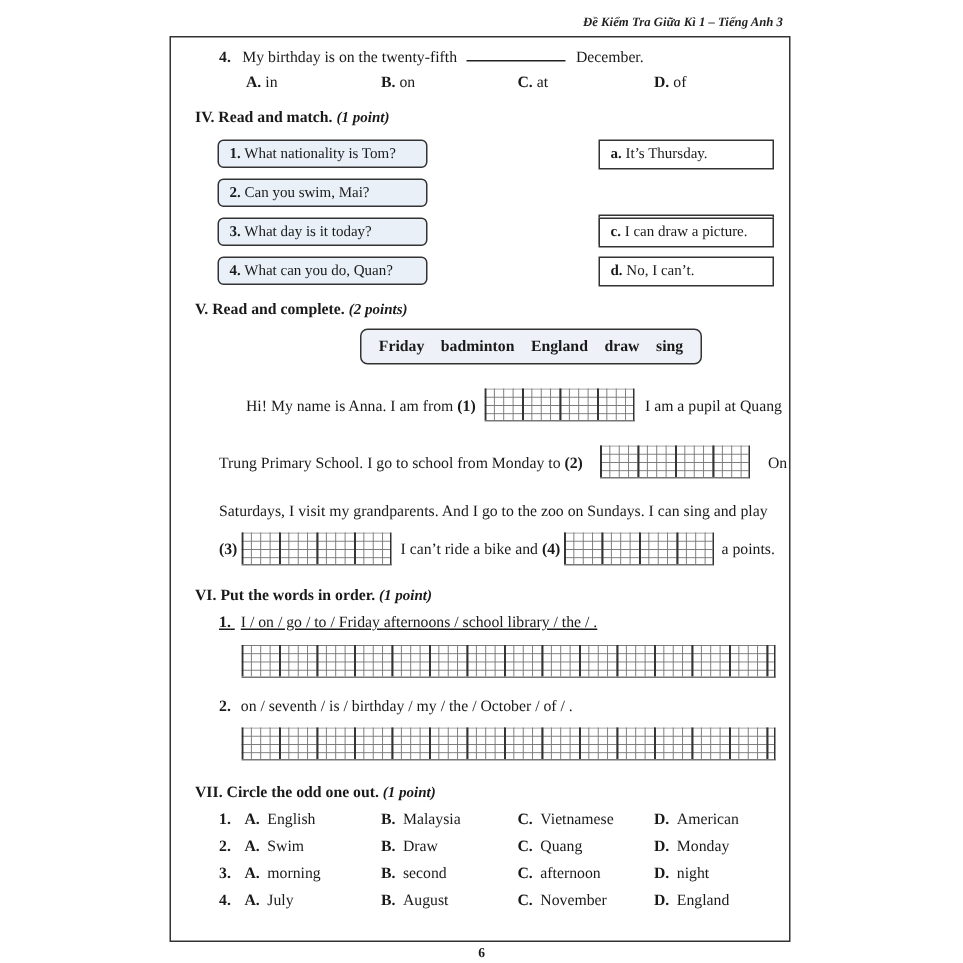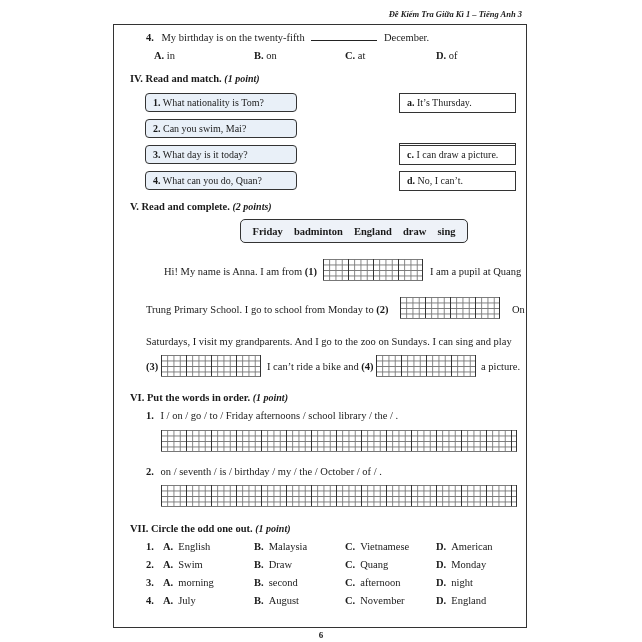--- a/index.html
+++ b/index.html
@@ -6,21 +6,21 @@
   body { width:642px; height:642px; background:#ffffff; position:relative; overflow:hidden;
          font-family:"Liberation Serif", "DejaVu Serif", serif; color:#1a1a1a; }
   .running-head { position:absolute; top:9px; right:120px; font-size:8.5px; font-style:italic; font-weight:bold; color:#222; }
   .frame { position:absolute; left:113px; top:24px; width:414px; height:604px; border:1px solid #333; box-sizing:border-box; }
   .page-num { position:absolute; top:630px; left:0; width:642px; text-align:center; font-size:9px; font-weight:bold; }
   .abs { position:absolute; white-space:nowrap; font-size:10.5px; }
   b.n { font-weight:bold; }
   .sec { font-weight:bold; font-size:10.5px; }
   .sec i { font-weight:bold; font-size:10px; }
   .blank { display:inline-block; width:66px; border-bottom:1px solid #222; margin:0 4px; height:9px; vertical-align:baseline; }
-  .qbox { position:absolute; left:145px; width:152px; height:19px; border:1.5px solid #333; border-radius:4px; background:#e9f0f8; box-sizing:border-box; font-size:10px; padding:3px 0 0 7px; white-space:nowrap; }
+  .qbox { position:absolute; left:145px; width:140px; height:19px; border:1.5px solid #333; border-radius:4px; background:#e9f0f8; box-sizing:border-box; font-size:10px; padding:3px 0 0 7px; white-space:nowrap; }
   .abox { position:absolute; left:399px; width:117px; height:20px; border:1.5px solid #333; background:#fff; box-sizing:border-box; font-size:10px; padding:3px 0 0 7px; white-space:nowrap; }
   .wordbox { position:absolute; left:240px; top:219px; width:228px; height:24px; border:1.5px solid #333; border-radius:5px; background:#eef2f8; box-sizing:border-box; display:flex; justify-content:space-around; align-items:center; padding:0 6px; font-weight:bold; font-size:10.5px; }
   .grid { position:absolute; height:22px; box-sizing:border-box;
     background-image:
       linear-gradient(to right, #333 1.2px, transparent 1.2px),
       linear-gradient(to right, #777 0.6px, transparent 0.6px),
       linear-gradient(to bottom, #777 0.6px, transparent 0.6px);
     background-size:25px 100%, 6.25px 100%, 100% 5.5px;
     border-right:1px solid #333; border-bottom:0.6px solid #777; }
   .opt { position:absolute; font-size:10.5px; white-space:nowrap; }
@@ -30,21 +30,21 @@
 
 <div class="running-head">Đề Kiểm Tra Giữa Kì 1 – Tiếng Anh 3</div>
 <div class="frame"></div>
 
 <div class="abs" style="left:146px;top:31px;">
   <b class="n">4.</b>
   <span style="margin-left:5px">My birthday is on the twenty-fifth</span>
   <span class="blank"></span>
   <span>December.</span>
 </div>
-<div class="opt" style="left:154px;top:50px;"><b>A.</b> <span>in</span></div>
+<div class="opt" style="left:164px;top:50px;"><b>A.</b> <span>in</span></div>
 <div class="opt" style="left:254px;top:50px;"><b>B.</b> <span>on</span></div>
 <div class="opt" style="left:345px;top:50px;"><b>C.</b> <span>at</span></div>
 <div class="opt" style="left:436px;top:50px;"><b>D.</b> <span>of</span></div>
 
 <div class="abs sec" style="left:130px;top:73px;">
   <span>IV. Read and match.</span> <i>(1 point)</i>
 </div>
 <div class="qbox" style="top:93px;"><b>1.</b> <span>What nationality is Tom?</span></div>
 <div class="qbox" style="top:119px;"><b>2.</b> <span>Can you swim, Mai?</span></div>
 <div class="qbox" style="top:145px;"><b>3.</b> <span>What day is it today?</span></div>
@@ -79,26 +79,26 @@
 <div class="abs" style="left:512px;top:304px;">On</div>
 
 <div class="abs" style="left:146px;top:336px;">Saturdays, I visit my grandparents. And I go to the zoo on Sundays.  I can sing and play</div>
 
 <div class="abs" style="left:146px;top:361px;font-weight:bold;">(3)</div>
 <div class="grid" style="left:161px;top:355px;width:100px;"></div>
 <div class="abs" style="left:267px;top:361px;">
   <span>I can’t ride a bike and</span> <b>(4)</b>
 </div>
 <div class="grid" style="left:376px;top:355px;width:100px;"></div>
-<div class="abs" style="left:481px;top:361px;">a picture.</div>
+<div class="abs" style="left:481px;top:361px;">a points.</div>
 
 <div class="abs sec" style="left:130px;top:392px;">
   <span>VI. Put the words in order.</span> <i>(1 point)</i>
 </div>
-<div class="abs" style="left:146px;top:410px;">
+<div class="abs" style="left:146px;top:410px;text-decoration:underline;">
   <b>1.</b>
   <span style="margin-left:4px">I / on / go / to / Friday afternoons / school library / the / .</span>
 </div>
 <div class="grid" style="left:161px;top:430px;width:356px;"></div>
 
 <div class="abs" style="left:146px;top:466px;">
   <b>2.</b>
   <span style="margin-left:4px">on / seventh / is / birthday / my / the / October / of / .</span>
 </div>
 <div class="grid" style="left:161px;top:485px;width:356px;"></div>

